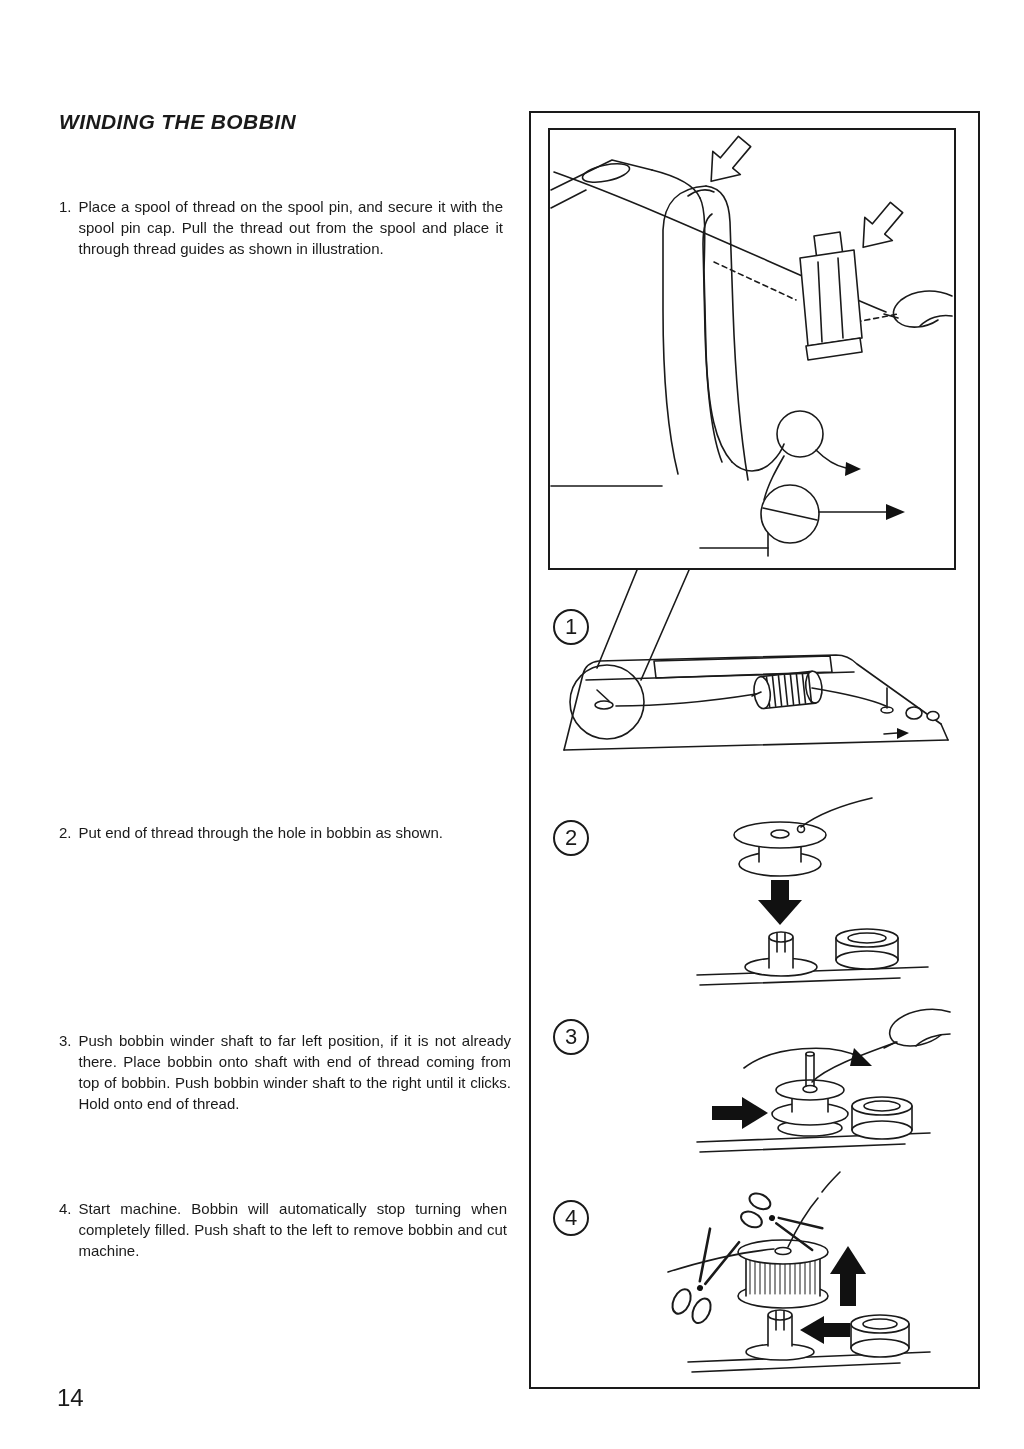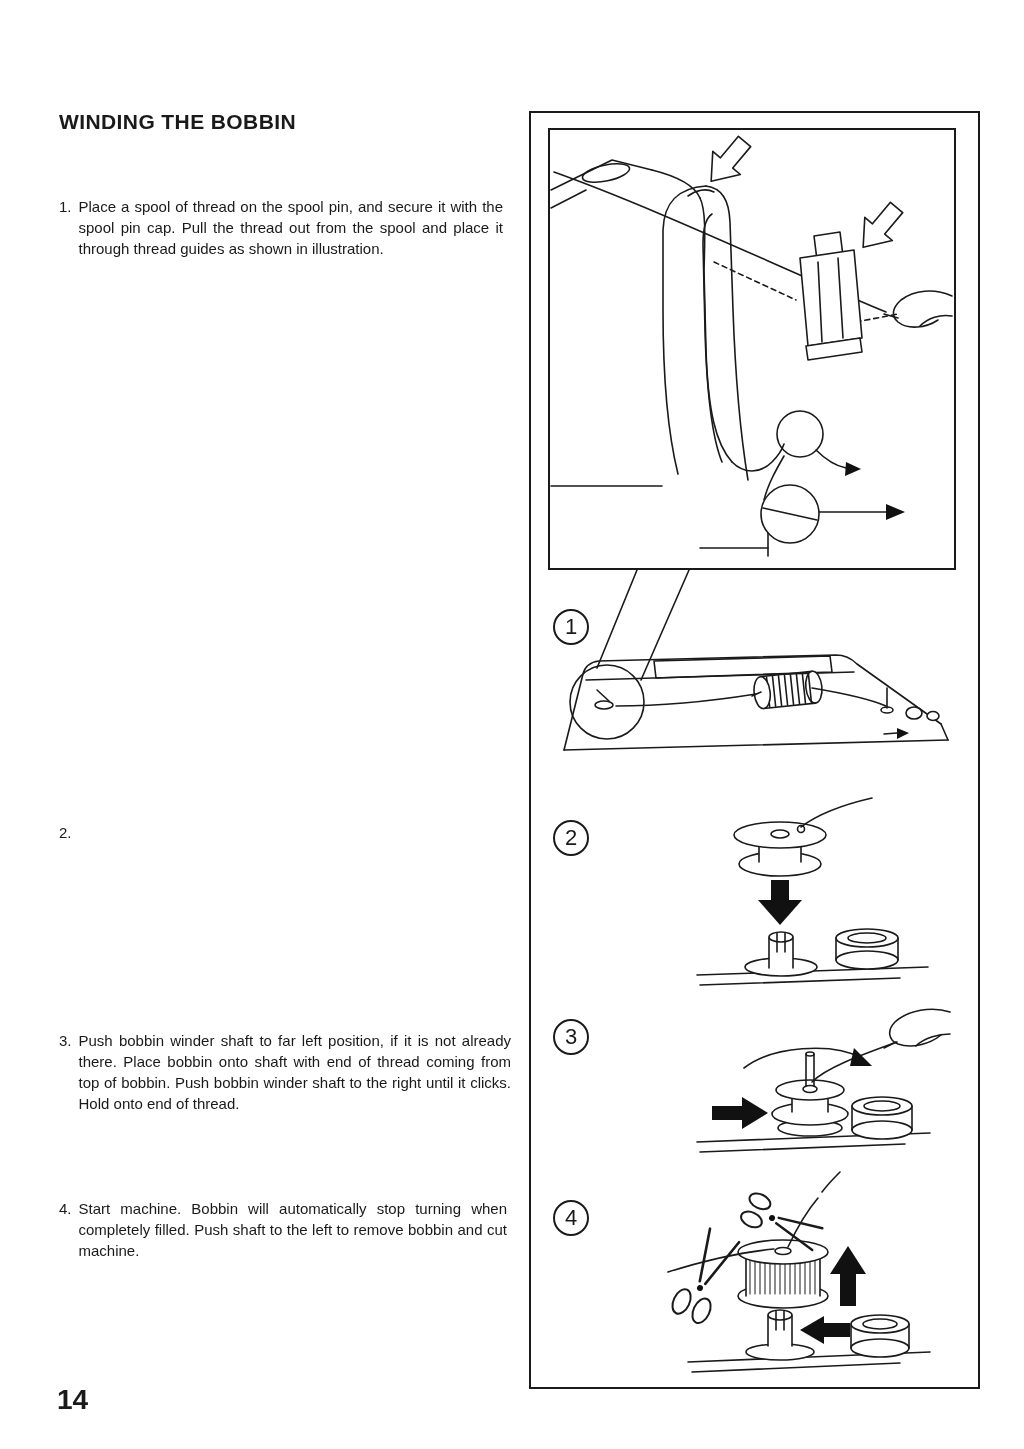--- a/index.html
+++ b/index.html
@@ -6,35 +6,35 @@
   html,body { width:1024px; height:1449px; }
   body {
     background:#ffffff;
     font-family:"Liberation Sans", sans-serif;
     color:#1a1a1a;
     position:relative;
     overflow:hidden;
   }
   .title {
     position:absolute; left:59px; top:110px;
-    font-size:21px; font-weight:bold; letter-spacing:.4px;
+    font-size:21px; font-weight:bold; letter-spacing:.4px;font-style:italic;
   }
   .step {
     position:absolute; display:flex; gap:7px;
     font-size:15px; line-height:1.4;
   }
   .step-num { flex:0 0 auto; }
   .step-text { text-align:justify; }
   #step1 { left:59px; top:196px; width:444px; }
   #step2 { left:59px; top:822px; width:444px; }
   #step3 { left:59px; top:1030px; width:452px; }
   #step4 { left:59px; top:1198px; width:448px; }
   .page-number {
     position:absolute; left:57px; top:1384px;
-    font-size:28px; font-weight:bold;
+    font-size:24px; font-weight:normal;
   }
   .figure-panel {
     position:absolute; left:529px; top:111px;
     width:451px; height:1278px;
     border:2px solid #1a1a1a; background:#fff;
   }
   .detail-box {
     position:absolute; left:548px; top:128px;
     width:408px; height:442px;
     border:2px solid #1a1a1a; background:#fff;
@@ -61,20 +61,21 @@
 
   <h1 class="title">WINDING THE BOBBIN</h1>
 
   <div class="step" id="step1">
     <span class="step-num">1.</span>
     <span class="step-text">Place a spool of thread on the spool pin, and secure it with the spool pin cap. Pull the thread out from the spool and place it through thread guides as shown in illustration.</span>
   </div>
 
   <div class="step" id="step2">
     <span class="step-num">2.</span>
+    <span class="step-text">Put end of thread through the hole in bobbin as shown.</span>
   </div>
 
   <div class="step" id="step3">
     <span class="step-num">3.</span>
     <span class="step-text">Push bobbin winder shaft to far left position, if it is not already there. Place bobbin onto shaft with end of thread coming from top of bobbin. Push bobbin winder shaft to the right until it clicks. Hold onto end of thread.</span>
   </div>
 
   <div class="step" id="step4">
     <span class="step-num">4.</span>
     <span class="step-text">Start machine. Bobbin will automatically stop turning when completely filled. Push shaft to the left to remove bobbin and cut machine.</span>

